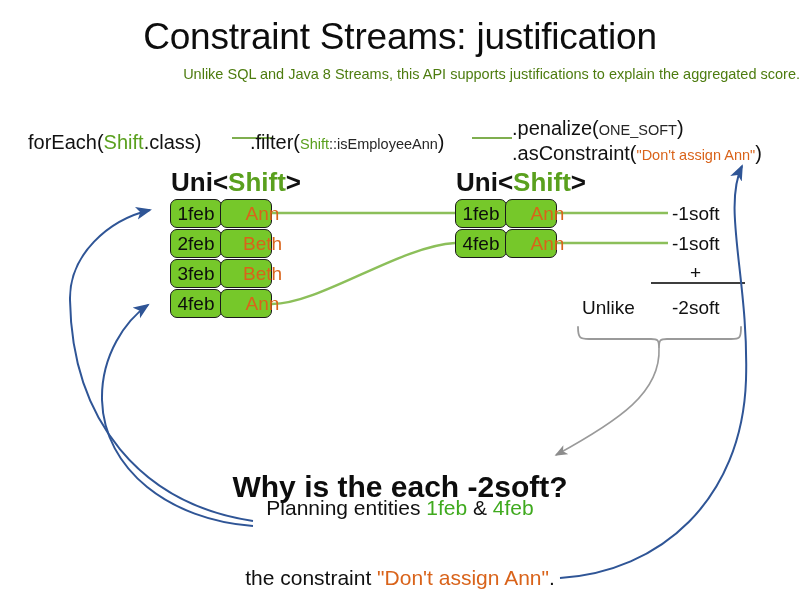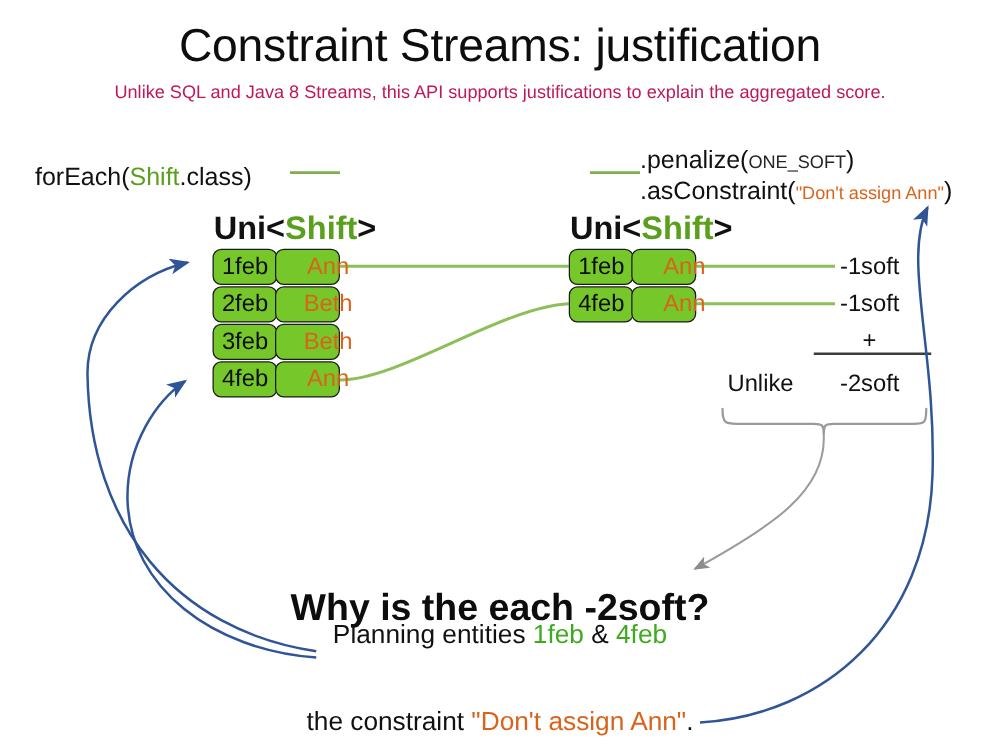--- a/index.html
+++ b/index.html
@@ -33,23 +33,23 @@
     font-weight: normal;
     letter-spacing: -0.2px;
     color: #0d0d0d;
     white-space: nowrap;
   }
   .subtitle {
     position: absolute;
     top: 66px;
     left: 0;
     width: 800px;
-    text-align: center;
+    text-align: right;
     font-size: 14.5px;
-    color: #be185d;
+    color: #4d7c0f;
     white-space: nowrap;
   }
 
   
   .code {
     position: absolute;
     font-size: 20px;
     color: #111111;
     white-space: nowrap;
   }
@@ -218,20 +218,21 @@
     <path d="M253,526 C170,520 104,470 102,400 C101,355 126,320 148,305" fill="none" stroke="#2f5596" stroke-width="2" marker-end="url(#arrow-blue)"></path>
 
     <path d="M560,578 C660,572 742,500 746,380 C749,280 722,208 742,166" fill="none" stroke="#2f5596" stroke-width="2" marker-end="url(#arrow-blue)"></path>
   </svg>
 
   <div class="title">Constraint Streams: justification</div>
   <div class="subtitle">Unlike SQL and Java 8 Streams, this API supports justifications to explain the aggregated score.</div>
 
   <div class="code" id="code-foreach"><span>forEach(</span><span class="green">Shift</span><span>.class)</span></div>
 
+  <div class="code" id="code-filter"><span>.filter(</span><span class="small green">Shift</span><span class="small dark">::isEmployeeAnn</span><span>)</span></div>
 
   <div class="code" id="code-penalize"><span>.penalize(</span><span class="small dark">ONE_SOFT</span><span>)</span></div>
 
   <div class="code" id="code-asconstraint"><span>.asConstraint(</span><span class="small orange">"Don't assign Ann"</span><span>)</span></div>
 
   <div class="uni-label" id="uni-left"><span>Uni&lt;</span><span class="green">Shift</span><span>&gt;</span></div>
 
   <div class="uni-label" id="uni-right"><span>Uni&lt;</span><span class="green">Shift</span><span>&gt;</span></div>
 
   <div class="fact-table" id="table-left">

